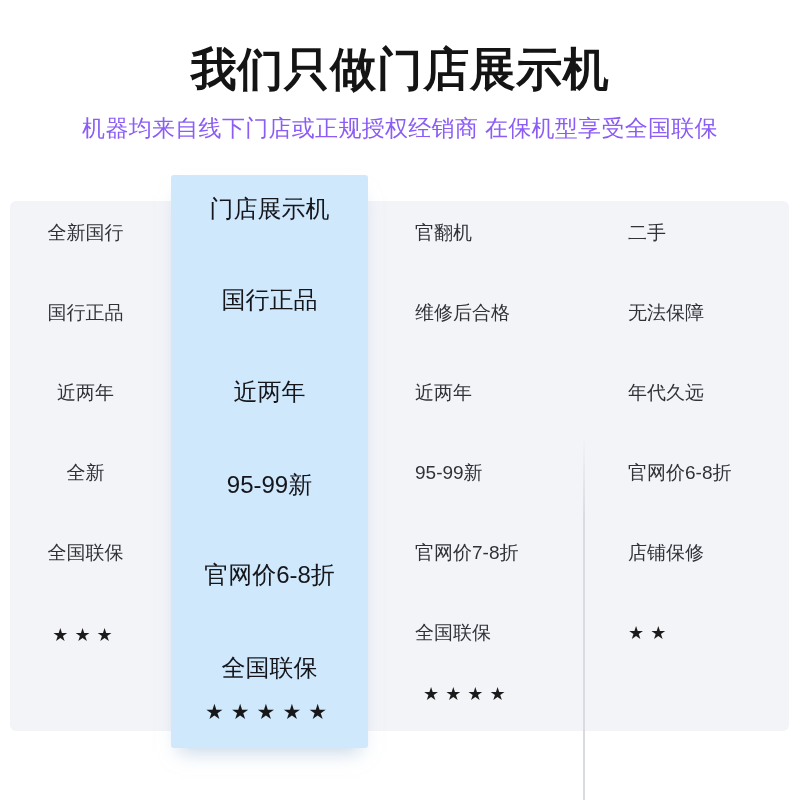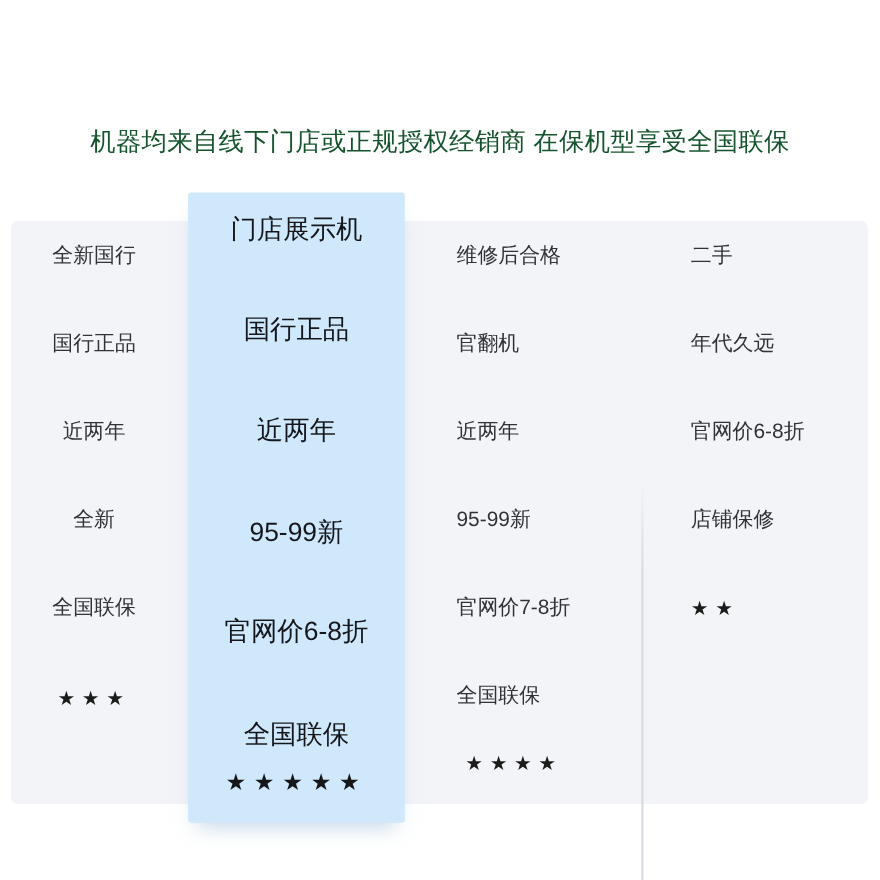--- a/index.html
+++ b/index.html
@@ -9,21 +9,21 @@
   .canvas { position:absolute; inset:0; width:800px; height:800px; background:#ffffff; }
 
   .title {
     position:absolute; top:44px; left:0; width:800px;
     text-align:center; font-size:46px; line-height:50px;
     font-weight:600; color:#141414; letter-spacing:0.5px;
   }
   .subtitle {
     position:absolute; top:114px; left:0; width:800px;
     text-align:center; font-size:23px; line-height:28px;
-    font-weight:500; color:#14532d; letter-spacing:0.3px;
+    font-weight:500; color:#8b5cf6; letter-spacing:0.3px;
   }
 
   .panel {
     position:absolute; left:10px; top:201px; width:779px; height:530px;
     background:#f3f4f8; border-radius:6px;
   }
   .divider {
     position:absolute; left:573px; top:235px; width:2px; height:458px;
     background:linear-gradient(to bottom,
       rgba(216,218,226,0) 0%, #d9dbe3 18%, #d9dbe3 80%, rgba(216,218,226,0) 100%);
@@ -84,20 +84,21 @@
   .col-hl .cell:nth-child(4){top:290px}
   .col-hl .cell:nth-child(5){top:380px}
   .col-hl .cell:nth-child(6){top:473px}
   .col-hl .cell:nth-child(7){top:517px; font-size:21px; font-weight:400; letter-spacing:7px; color:#17171a;}
 </style>
 </head>
 <body>
 
 <div class="canvas">
 
+  <div class="title">我们只做门店展示机</div>
   <div class="subtitle">机器均来自线下门店或正规授权经销商 在保机型享受全国联保</div>
 
   <div class="panel">
     <div class="divider"></div>
   </div>
 
   <div class="col col-1">
     <div class="cell">全新国行</div>
     <div class="cell">国行正品</div>
     <div class="cell">近两年</div>
@@ -110,30 +111,31 @@
     <div class="cell">门店展示机</div>
     <div class="cell">国行正品</div>
     <div class="cell">近两年</div>
     <div class="cell">95-99新</div>
     <div class="cell">官网价6-8折</div>
     <div class="cell">全国联保</div>
     <div class="cell">★★★★★</div>
   </div>
 
   <div class="col col-3">
+    <div class="cell">官翻机</div>
     <div class="cell">维修后合格</div>
-    <div class="cell">官翻机</div>
     <div class="cell">近两年</div>
     <div class="cell">95-99新</div>
     <div class="cell">官网价7-8折</div>
     <div class="cell">全国联保</div>
     <div class="cell stars">★★★★</div>
   </div>
 
   <div class="col col-4">
     <div class="cell">二手</div>
+    <div class="cell">无法保障</div>
     <div class="cell">年代久远</div>
     <div class="cell">官网价6-8折</div>
     <div class="cell">店铺保修</div>
     <div class="cell stars">★★</div>
   </div>
 
 </div>
 
 </body></html>

